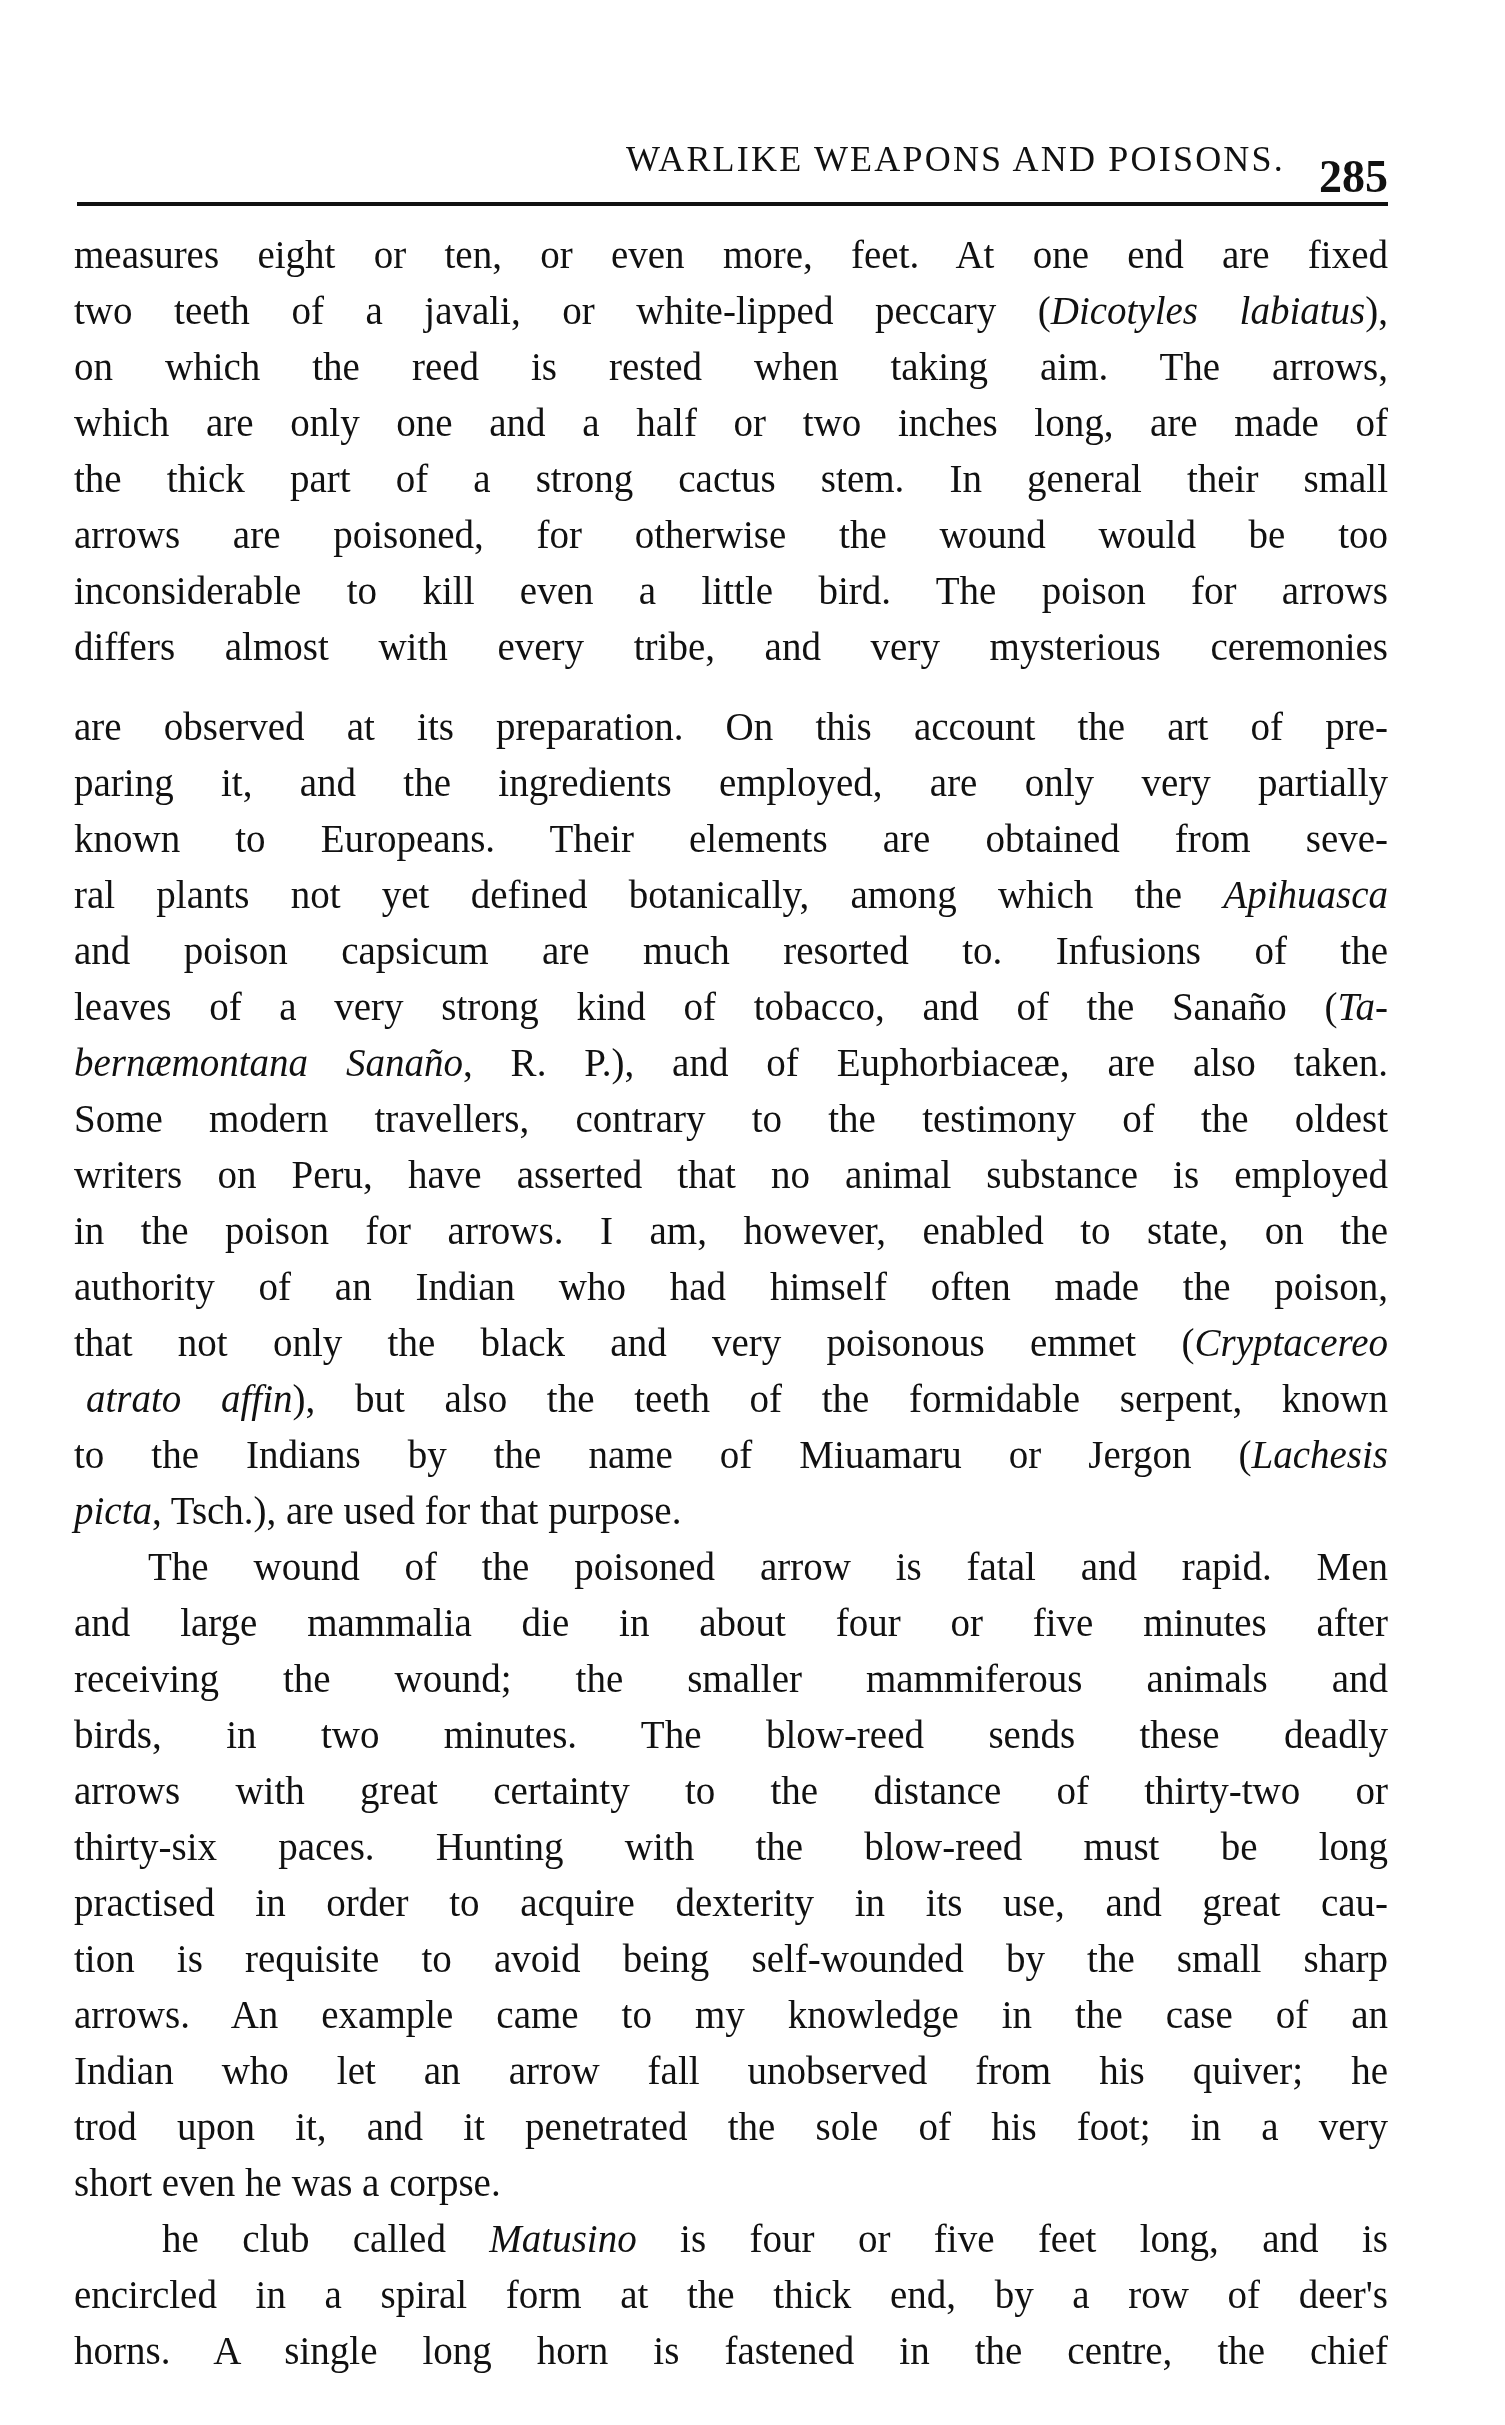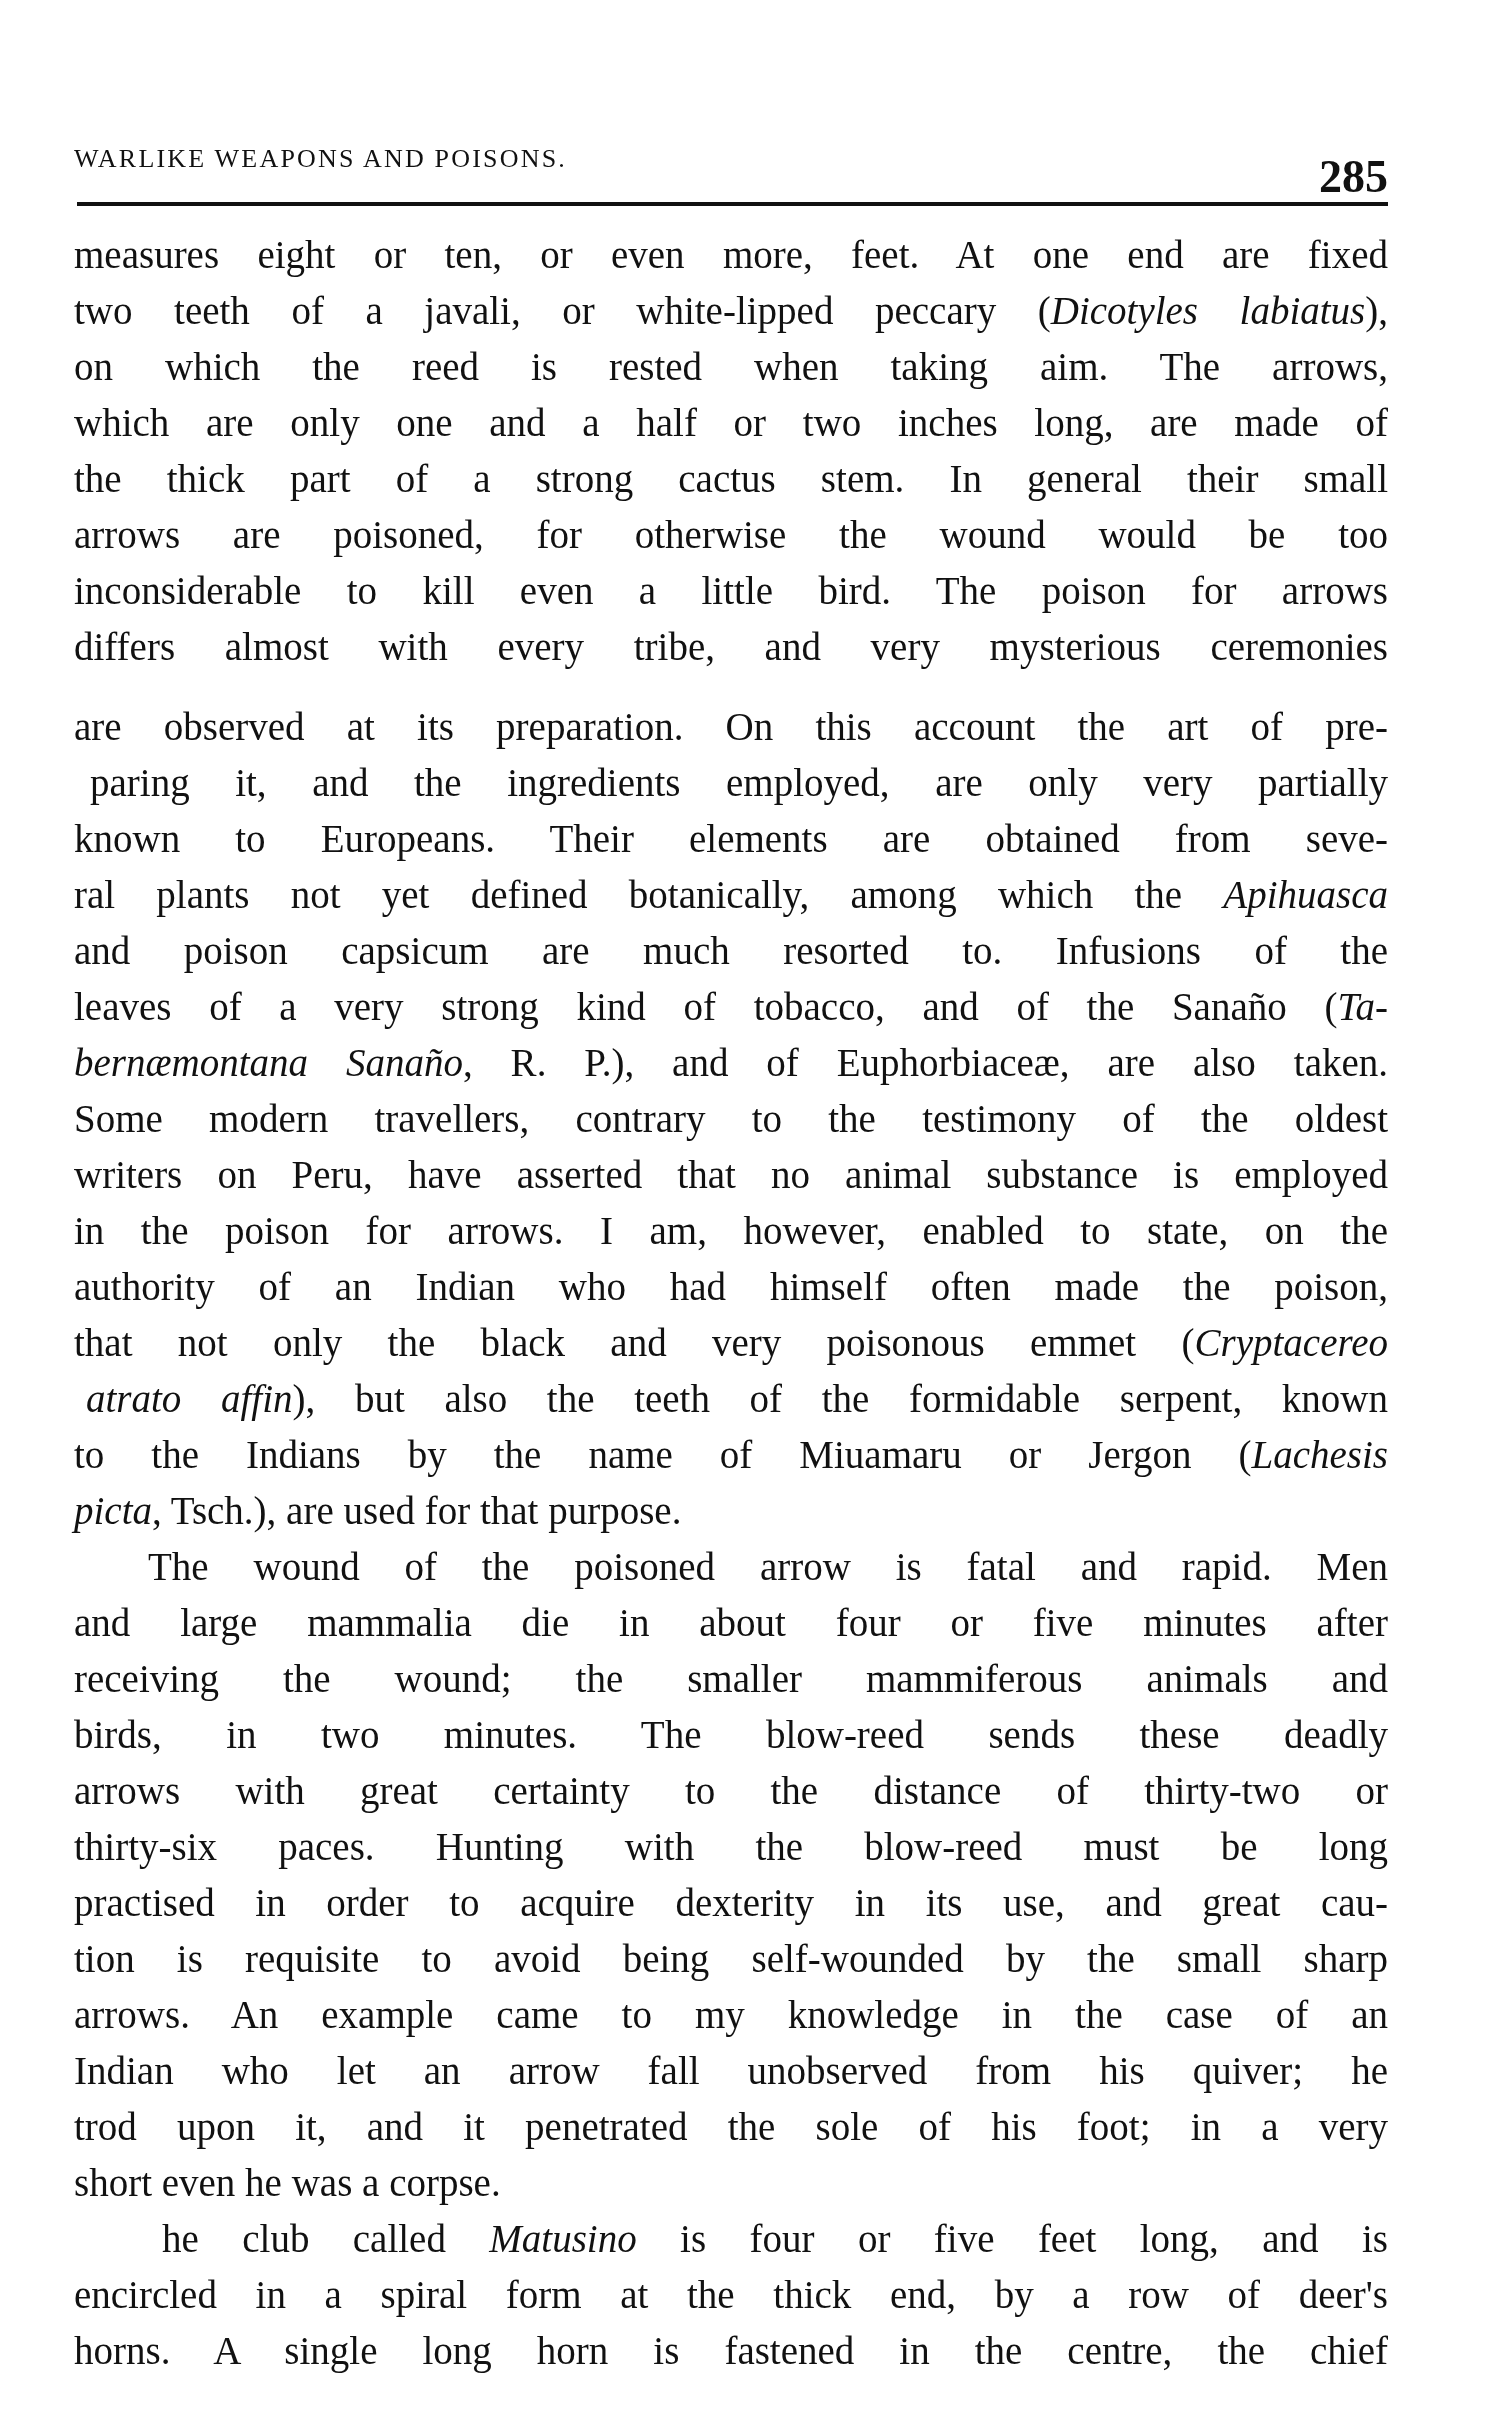--- a/index.html
+++ b/index.html
@@ -1,18 +1,18 @@
 <!DOCTYPE html>
 <html style="font-size:11.8px"><head>
 <meta charset="utf-8">
 <style>
   html, body { margin: 0; padding: 0; background: #ffffff; }
   body { width: 1506px; height: 2426px; position: relative; overflow: hidden; color: #111; font-family: "Liberation Serif", serif; }
   .header { position: absolute; top: 133px; left: 74px; width: 1314px; height: 52px; }
-  .running-title { position: absolute; left: 0; width: 1314px; text-align: left; top: 0; font-size: 26px; letter-spacing: 2.2px; line-height: 52px; padding-right: 103px; box-sizing: border-box; }
+  .running-title { position: absolute; left: 0; width: 1314px; text-align: right; top: 0; font-size: 36px; letter-spacing: 2.2px; line-height: 52px; padding-right: 103px; box-sizing: border-box; }
   .page-number { position: absolute; right: 0; top: 18px; font-size: 46px; font-weight: bold; line-height: 52px; }
   .rule { position: absolute; top: 202px; left: 77px; width: 1311px; height: 3.7px; background: #111; }
   .body { position: absolute; top: 227px; left: 74px; width: 1314px; }
   .line { display: block; height: 56px; line-height: 56px; font-size: 39px; text-align: justify; text-align-last: justify; white-space: nowrap; overflow: visible; }
   .line.last { text-align-last: left; }
   .line.indent { padding-left: 74px; }
   .line.indent2 { padding-left: 88px; }
   .ital { font-style: italic; }
 </style>
 </head>
@@ -27,21 +27,21 @@
 <div class="body" id="body-text">
     <div class="line" style="white-space: normal;"><span class="">measures eight or ten, or even more, feet.  At one end are fixed</span></div>
     <div class="line" style="white-space: normal;"><span class="">two teeth of a javali, or white-lipped peccary (</span><span class="ital">Dicotyles labiatus</span><span class="">),</span></div>
     <div class="line" style="white-space: normal;"><span class="">on which the reed is rested when taking aim.  The arrows,</span></div>
     <div class="line" style="white-space: normal;"><span class="">which are only one and a half or two inches long, are made of</span></div>
     <div class="line" style="white-space: normal;"><span class="">the thick part of a strong cactus stem.  In general their small</span></div>
     <div class="line" style="white-space: normal;"><span class="">arrows are poisoned, for otherwise the wound would be too</span></div>
     <div class="line" style="white-space: normal;"><span class="">inconsiderable to kill even a little bird.  The poison for arrows</span></div>
     <div class="line" style="white-space: normal;"><span class="">differs almost with every tribe, and very mysterious ceremonies</span></div>
     <div class="line" style="white-space: normal; margin-top: 24px;"><span class="">are observed at its preparation.  On this account the art of pre-</span></div>
-    <div class="line" style="white-space: normal; margin-left: 16px;"><span class="">paring it, and the ingredients employed, are only very partially</span></div>
+    <div class="line" style="white-space: normal;"><span class="">paring it, and the ingredients employed, are only very partially</span></div>
     <div class="line" style="white-space: normal;"><span class="">known to Europeans.  Their elements are obtained from seve-</span></div>
     <div class="line" style="white-space: normal;"><span class="">ral plants not yet defined botanically, among which the </span><span class="ital">Apihuasca</span></div>
     <div class="line" style="white-space: normal;"><span class="">and poison capsicum are much resorted to.  Infusions of the</span></div>
     <div class="line" style="white-space: normal;"><span class="">leaves of a very strong kind of tobacco, and of the Sanaño (</span><span class="ital">Ta-</span></div>
     <div class="line" style="white-space: normal;"><span class="ital">bernæmontana Sanaño</span><span class="">, R. P.), and of Euphorbiaceæ, are also taken.</span></div>
     <div class="line" style="white-space: normal;"><span class="">Some modern travellers, contrary to the testimony of the oldest</span></div>
     <div class="line" style="white-space: normal;"><span class="">writers on Peru, have asserted that no animal substance is employed</span></div>
     <div class="line" style="white-space: normal;"><span class="">in the poison for arrows.  I am, however, enabled to state, on the</span></div>
     <div class="line" style="white-space: normal;"><span class="">authority of an Indian who had himself often made the poison,</span></div>
     <div class="line" style="white-space: normal;"><span class="">that not only the black and very poisonous emmet (</span><span class="ital">Cryptacereo</span></div>

